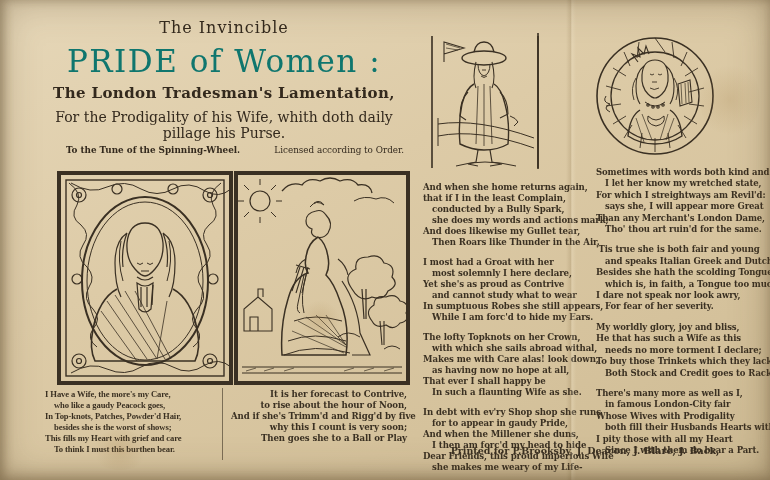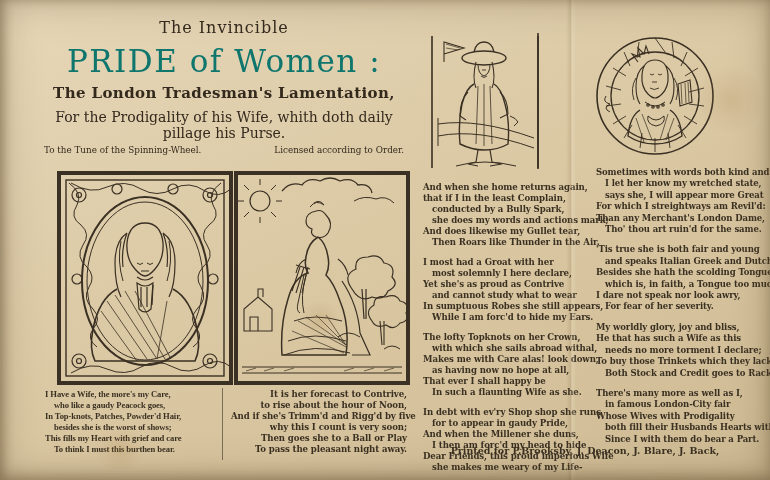--- a/index.html
+++ b/index.html
@@ -17,21 +17,21 @@
   .stain{position:absolute;border-radius:50%;background:radial-gradient(circle,rgba(160,125,70,.20),rgba(160,125,70,0) 70%);pointer-events:none;}
 
   
   .masthead{position:absolute;left:38px;top:18px;width:372px;text-align:center;}
   .kicker{font-size:16px;letter-spacing:1px;}
   .title{font-size:31px;letter-spacing:1.5px;margin-top:6px;color:#0f766e;font-weight:500;}
   .or{font-size:10px;letter-spacing:3px;margin-top:3px;}
   .subtitle{font-size:15px;font-weight:bold;margin-top:5px;letter-spacing:.4px;}
   .dedication{font-size:14px;margin-top:7px;}
   .tuneline{display:flex;justify-content:space-between;font-size:8.8px;margin-top:4px;padding:0 6px;}
-  .tune{font-weight:normal;}
+  .tune{font-weight:bold;margin-left:22px;}
 
   
   svg{display:block;}
   .cutA{position:absolute;left:57px;top:171px;}
   .cutB{position:absolute;left:234px;top:171px;}
   .cutC{position:absolute;left:426px;top:32px;}
   .cutD{position:absolute;left:592px;top:22px;}
 
   
   .verse{font-weight:bold;font-size:8.6px;line-height:11px;letter-spacing:-.1px;white-space:nowrap;color:#3a3022;}
@@ -206,21 +206,20 @@
         <div class="vline ind">To think I must this burthen bear.</div>
       </div>
   </div>
   <div class="col-left-2">
     <div class="verse stanza">
         <div class="vline">It is her forecast to Contrive,</div>
         <div class="vline ind">to rise about the hour of Noon,</div>
         <div class="vline">And if she's Trimm'd and Rigg'd by five</div>
         <div class="vline ind">why this I count is very soon;</div>
         <div class="vline">Then goes she to a Ball or Play</div>
-        <div class="vline ind">To pass the pleasant night away.</div>
       </div>
   </div>
 
   <div class="rule-mid"></div>
   <div class="col-mid">
     <div class="verse stanza">
         <div class="vline">And when she home returns again,</div>
         <div class="vline">that if I in the least Complain,</div>
         <div class="vline ind">conducted by a Bully Spark,</div>
         <div class="vline ind">she does my words and actions mark;</div>
@@ -250,22 +249,22 @@
         <div class="vline ind">I then am forc'd my head to hide</div>
         <div class="vline">Dear Friends, this proud imperious Wife</div>
         <div class="vline ind">she makes me weary of my Life-</div>
       </div>
   </div>
 
   <div class="col-right">
     <div class="verse stanza">
         <div class="vline">Sometimes with words both kind and mild</div>
         <div class="vline ind">I let her know my wretched state,</div>
+        <div class="vline">For which I streightways am Revil'd:</div>
         <div class="vline ind">says she, I will appear more Great</div>
-        <div class="vline">For which I streightways am Revil'd:</div>
         <div class="vline">Than any Merchant's London Dame,</div>
         <div class="vline ind">Tho' thou art ruin'd for the same.</div>
       </div>
     <div class="verse stanza">
         <div class="vline">'Tis true she is both fair and young</div>
         <div class="vline ind">and speaks Italian Greek and Dutch,</div>
         <div class="vline">Besides she hath the scolding Tongue,</div>
         <div class="vline ind">which is, in faith, a Tongue too much;</div>
         <div class="vline">I dare not speak nor look awry,</div>
         <div class="vline ind">For fear of her severity.</div>
@@ -275,20 +274,21 @@
         <div class="vline">He that has such a Wife as this</div>
         <div class="vline ind">needs no more torment I declare;</div>
         <div class="vline">To buy those Trinkets which they lack</div>
         <div class="vline ind">Both Stock and Credit goes to Rack.</div>
       </div>
     <div class="verse stanza">
         <div class="vline">There's many more as well as I,</div>
         <div class="vline ind">in famous London-City fair</div>
         <div class="vline">Whose Wives with Prodigality</div>
         <div class="vline ind">both fill their Husbands Hearts with care;</div>
+        <div class="vline">I pity those with all my Heart</div>
         <div class="vline ind">Since I with them do bear a Part.</div>
       </div>
   </div>
 
   <div class="imprint">Printed for P.Brooksby, J. Deacon, J. Blare, J. Back,</div>
 
   <div class="stain" style="left:300px;top:300px;width:40px;height:40px;"></div>
   <div class="stain" style="left:90px;top:430px;width:60px;height:40px;"></div>
   <div class="stain" style="left:700px;top:60px;width:60px;height:80px;"></div>
   <div class="crease"></div>

